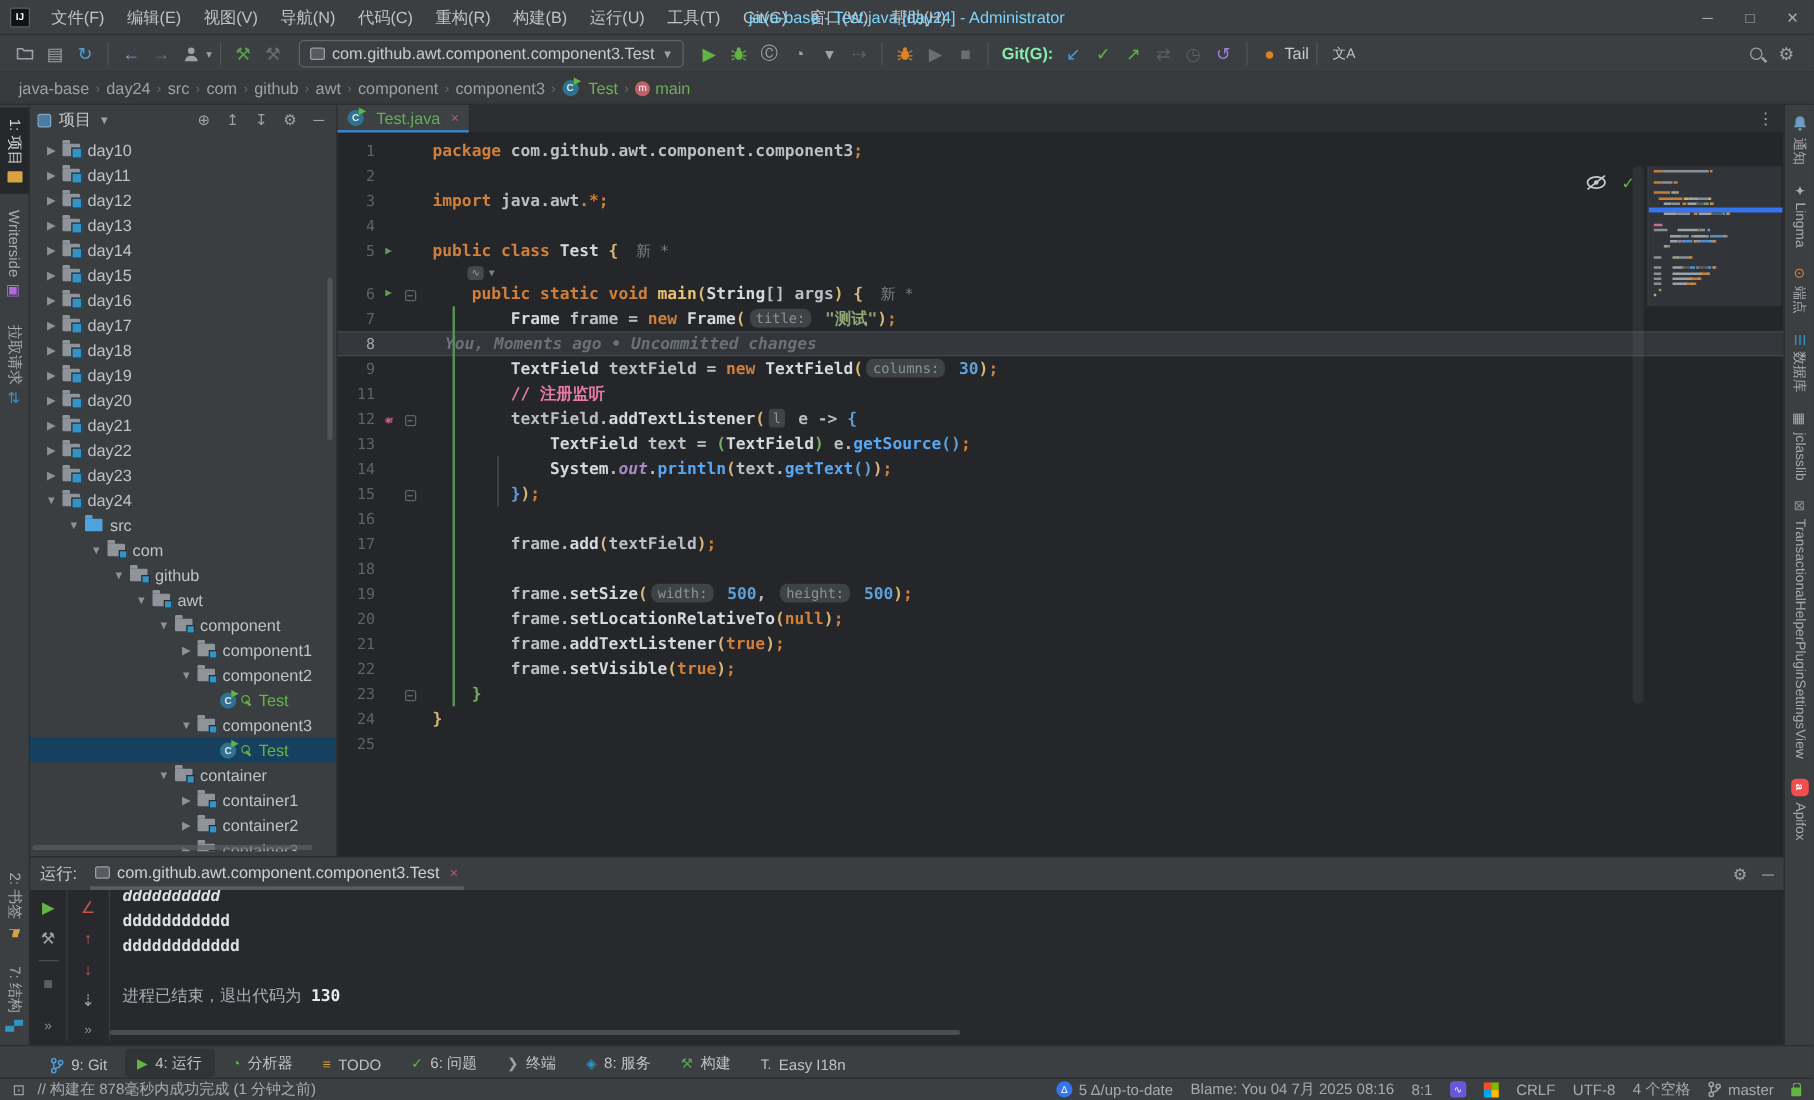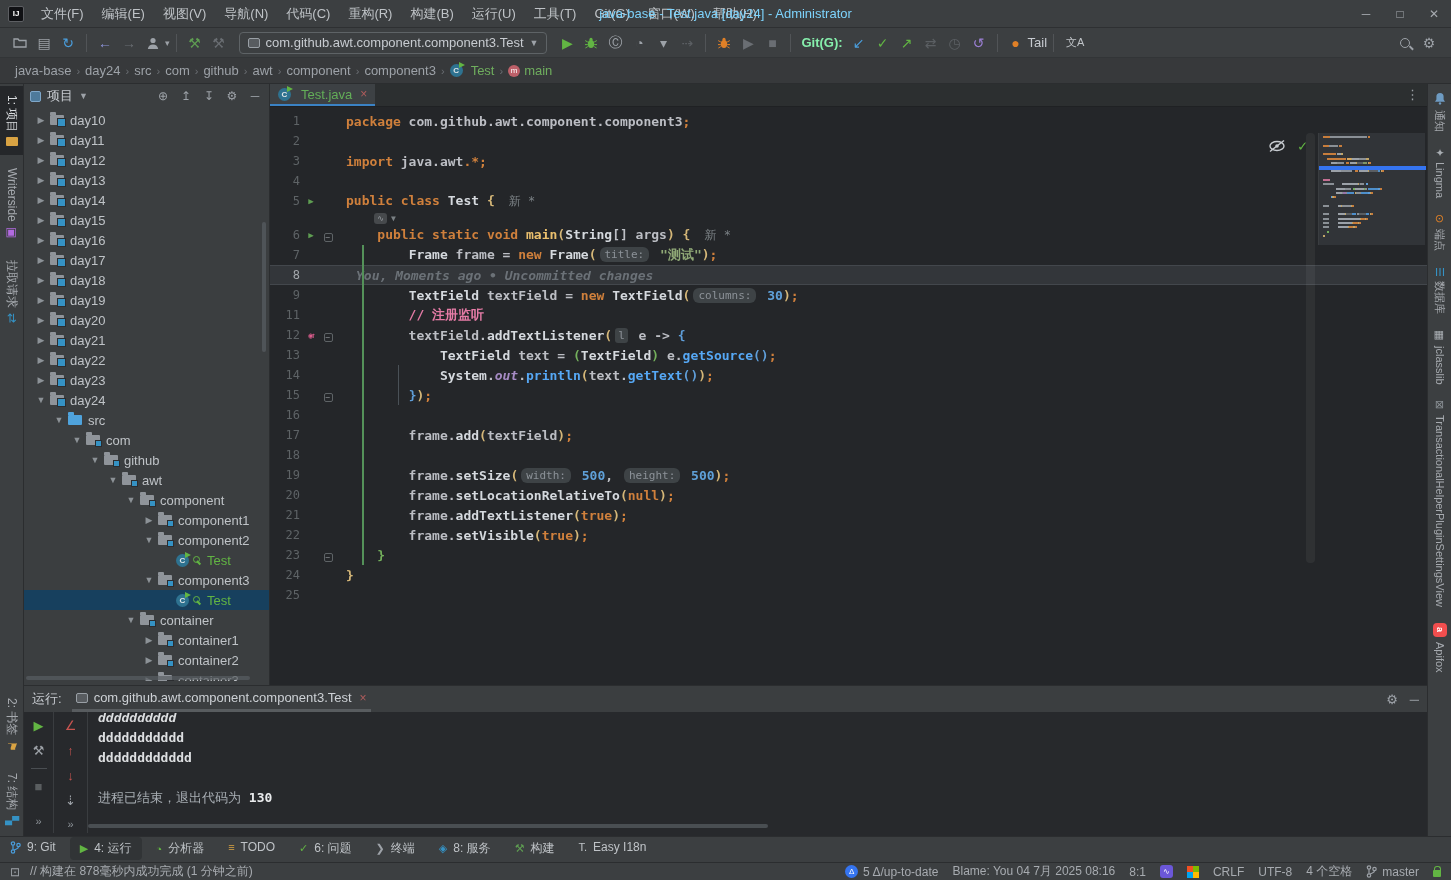--- a/index.html
+++ b/index.html
@@ -134,21 +134,21 @@
   .rc-div { width:16px; height:1px; background:#4A4E52; }
   .rc-more { margin-top:auto; margin-bottom:6px; color:#8C9297; font-size:11px; }
   #console { flex:1; overflow:hidden; padding-left:10px; font-family:"DejaVu Sans Mono",monospace; font-size:13px; }
   .con-line { height:20px; line-height:20px; color:#DCDEE0; font-weight:700; white-space:pre; }
   .con-exit { font-weight:400; color:#A8AEB4; }
   .con-exit b { color:#E8EAEC; }
   #con-hscroll { left:64px; top:138px; width:680px; height:4px; }
 
   
   #bottombar { left:0; top:836px; width:1451px; height:26px; background:#3C3F41; border-top:1px solid #2B2D2F;
-    display:flex; align-items:flex-start; gap:4px; }
+    display:flex; align-items:flex-end; padding-left:30px; gap:4px; }
   .bb-item { display:flex; align-items:center; gap:6px; padding:3px 10px; border-radius:4px; color:#BFC3C7; font-size:12px; }
   .bb-item.active { background:#313436; }
   .bb-ico { font-size:11px; }
 
   
   #statusbar { left:0; top:862px; width:1451px; height:18px; background:#3C3F41; border-top:1px solid #2B2D2F;
     display:flex; align-items:center; padding:0 10px; font-size:12px; color:#A7ABB0; }
   #status-right { margin-left:auto; display:flex; align-items:center; gap:14px; }
   .st-item { display:flex; align-items:center; gap:5px; }
   .delta-ico { width:13px; height:13px; border-radius:50%; background:#3574F0; color:#fff; font-size:8px;

